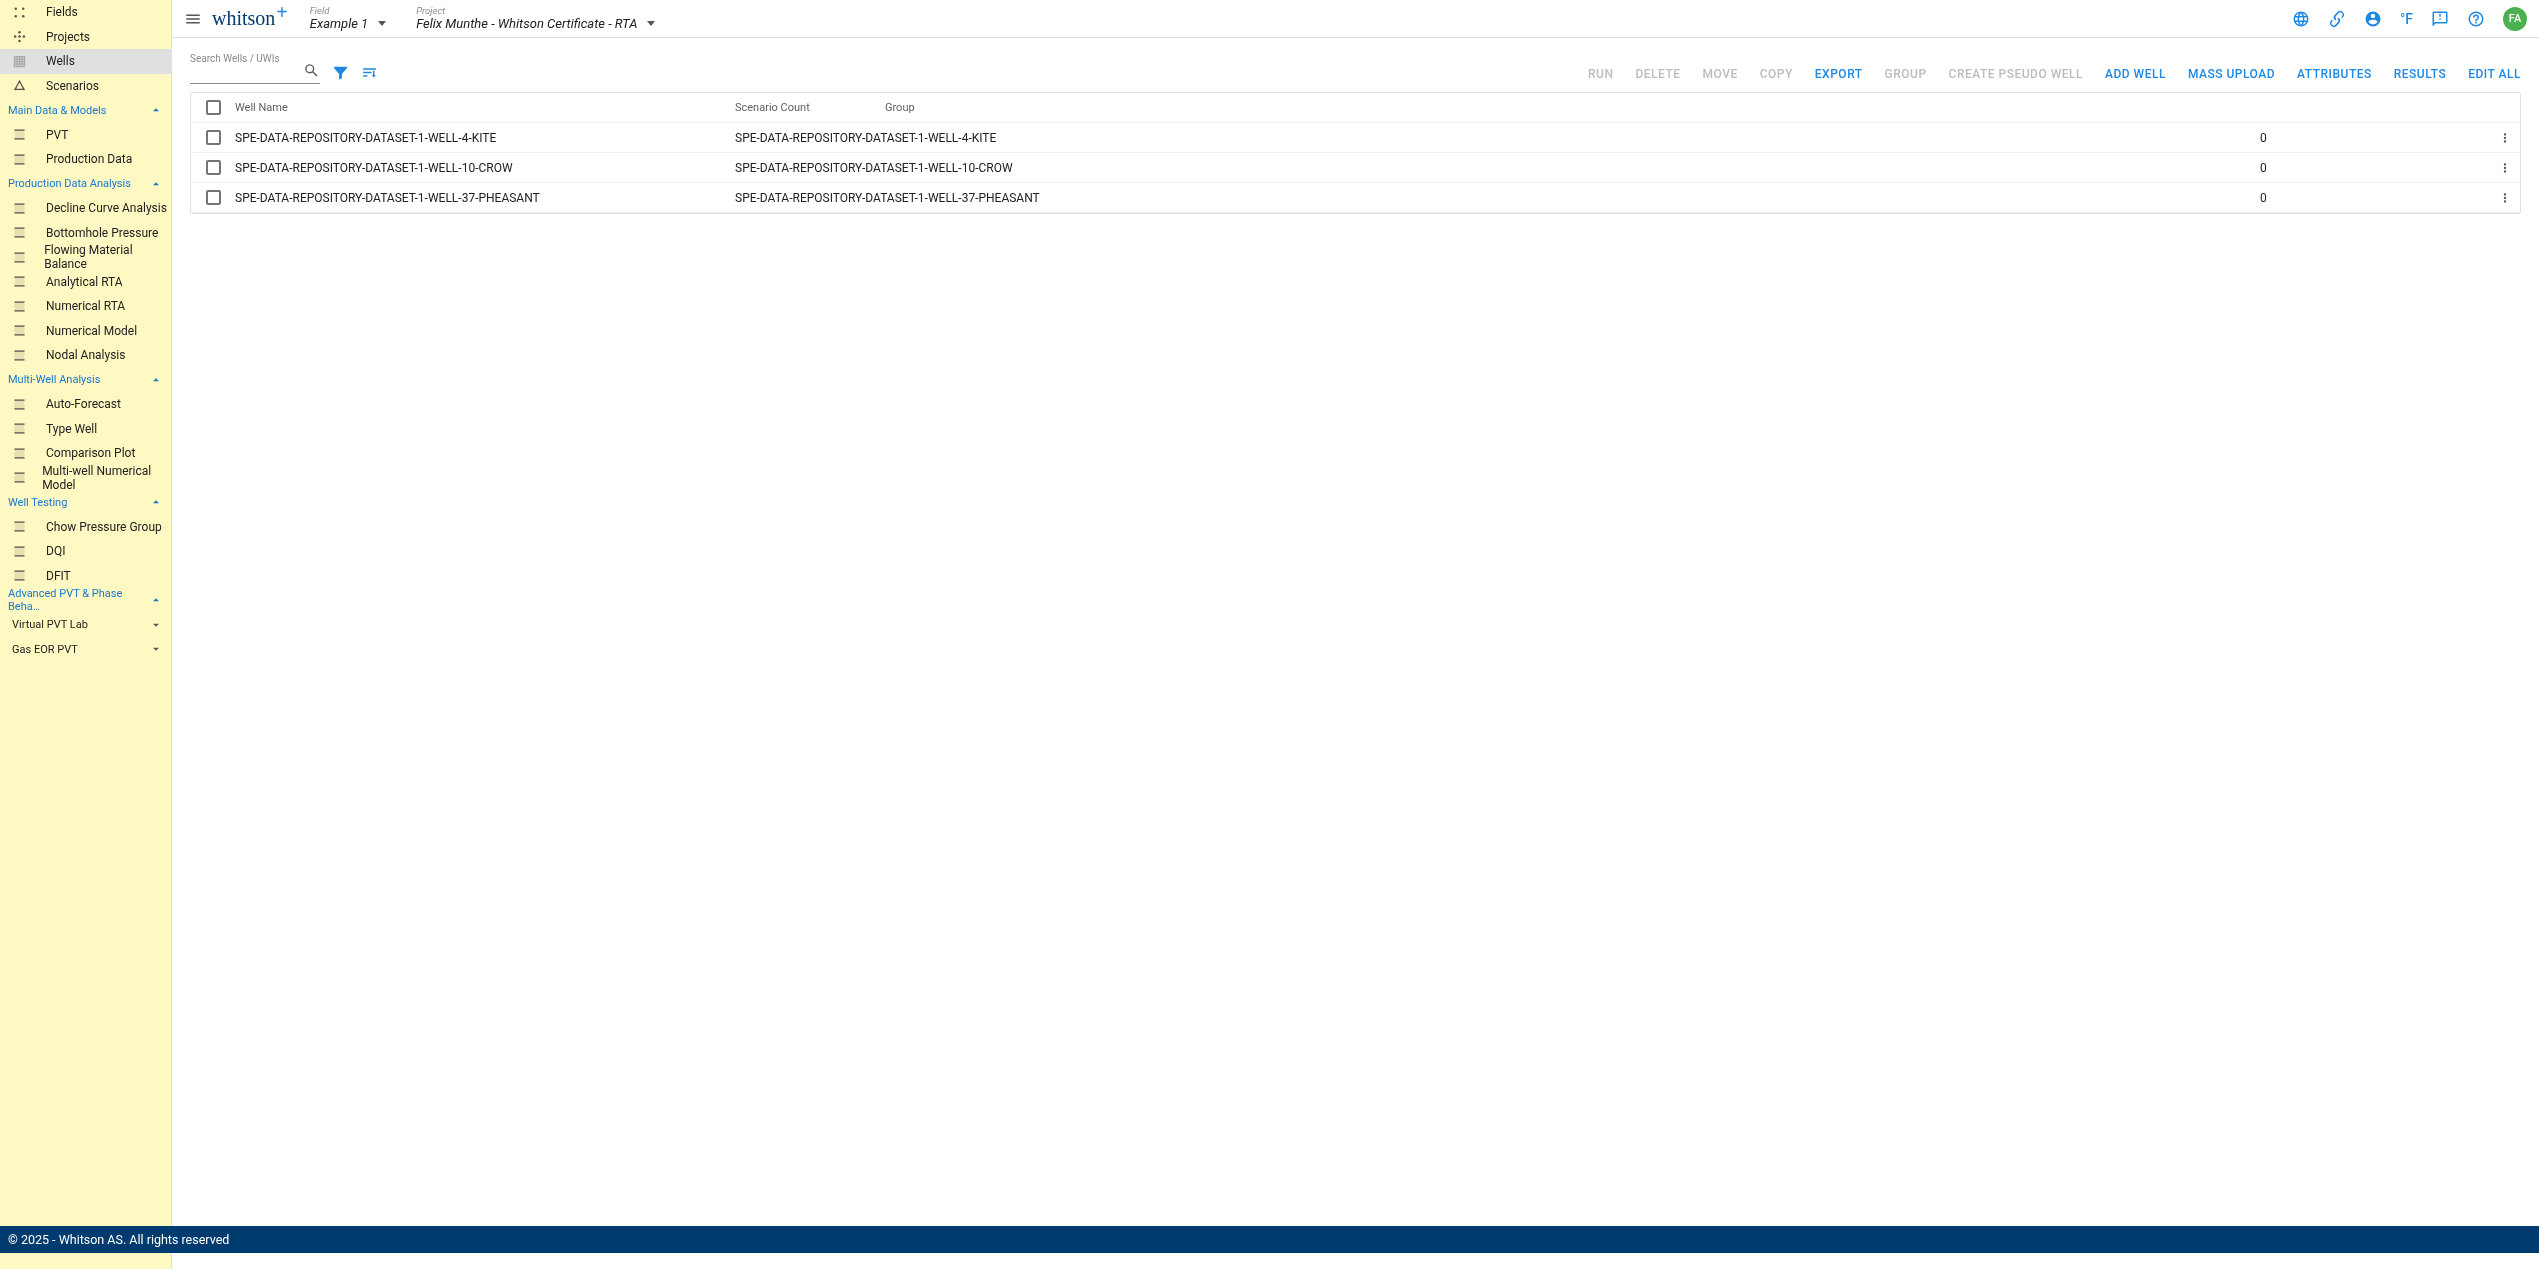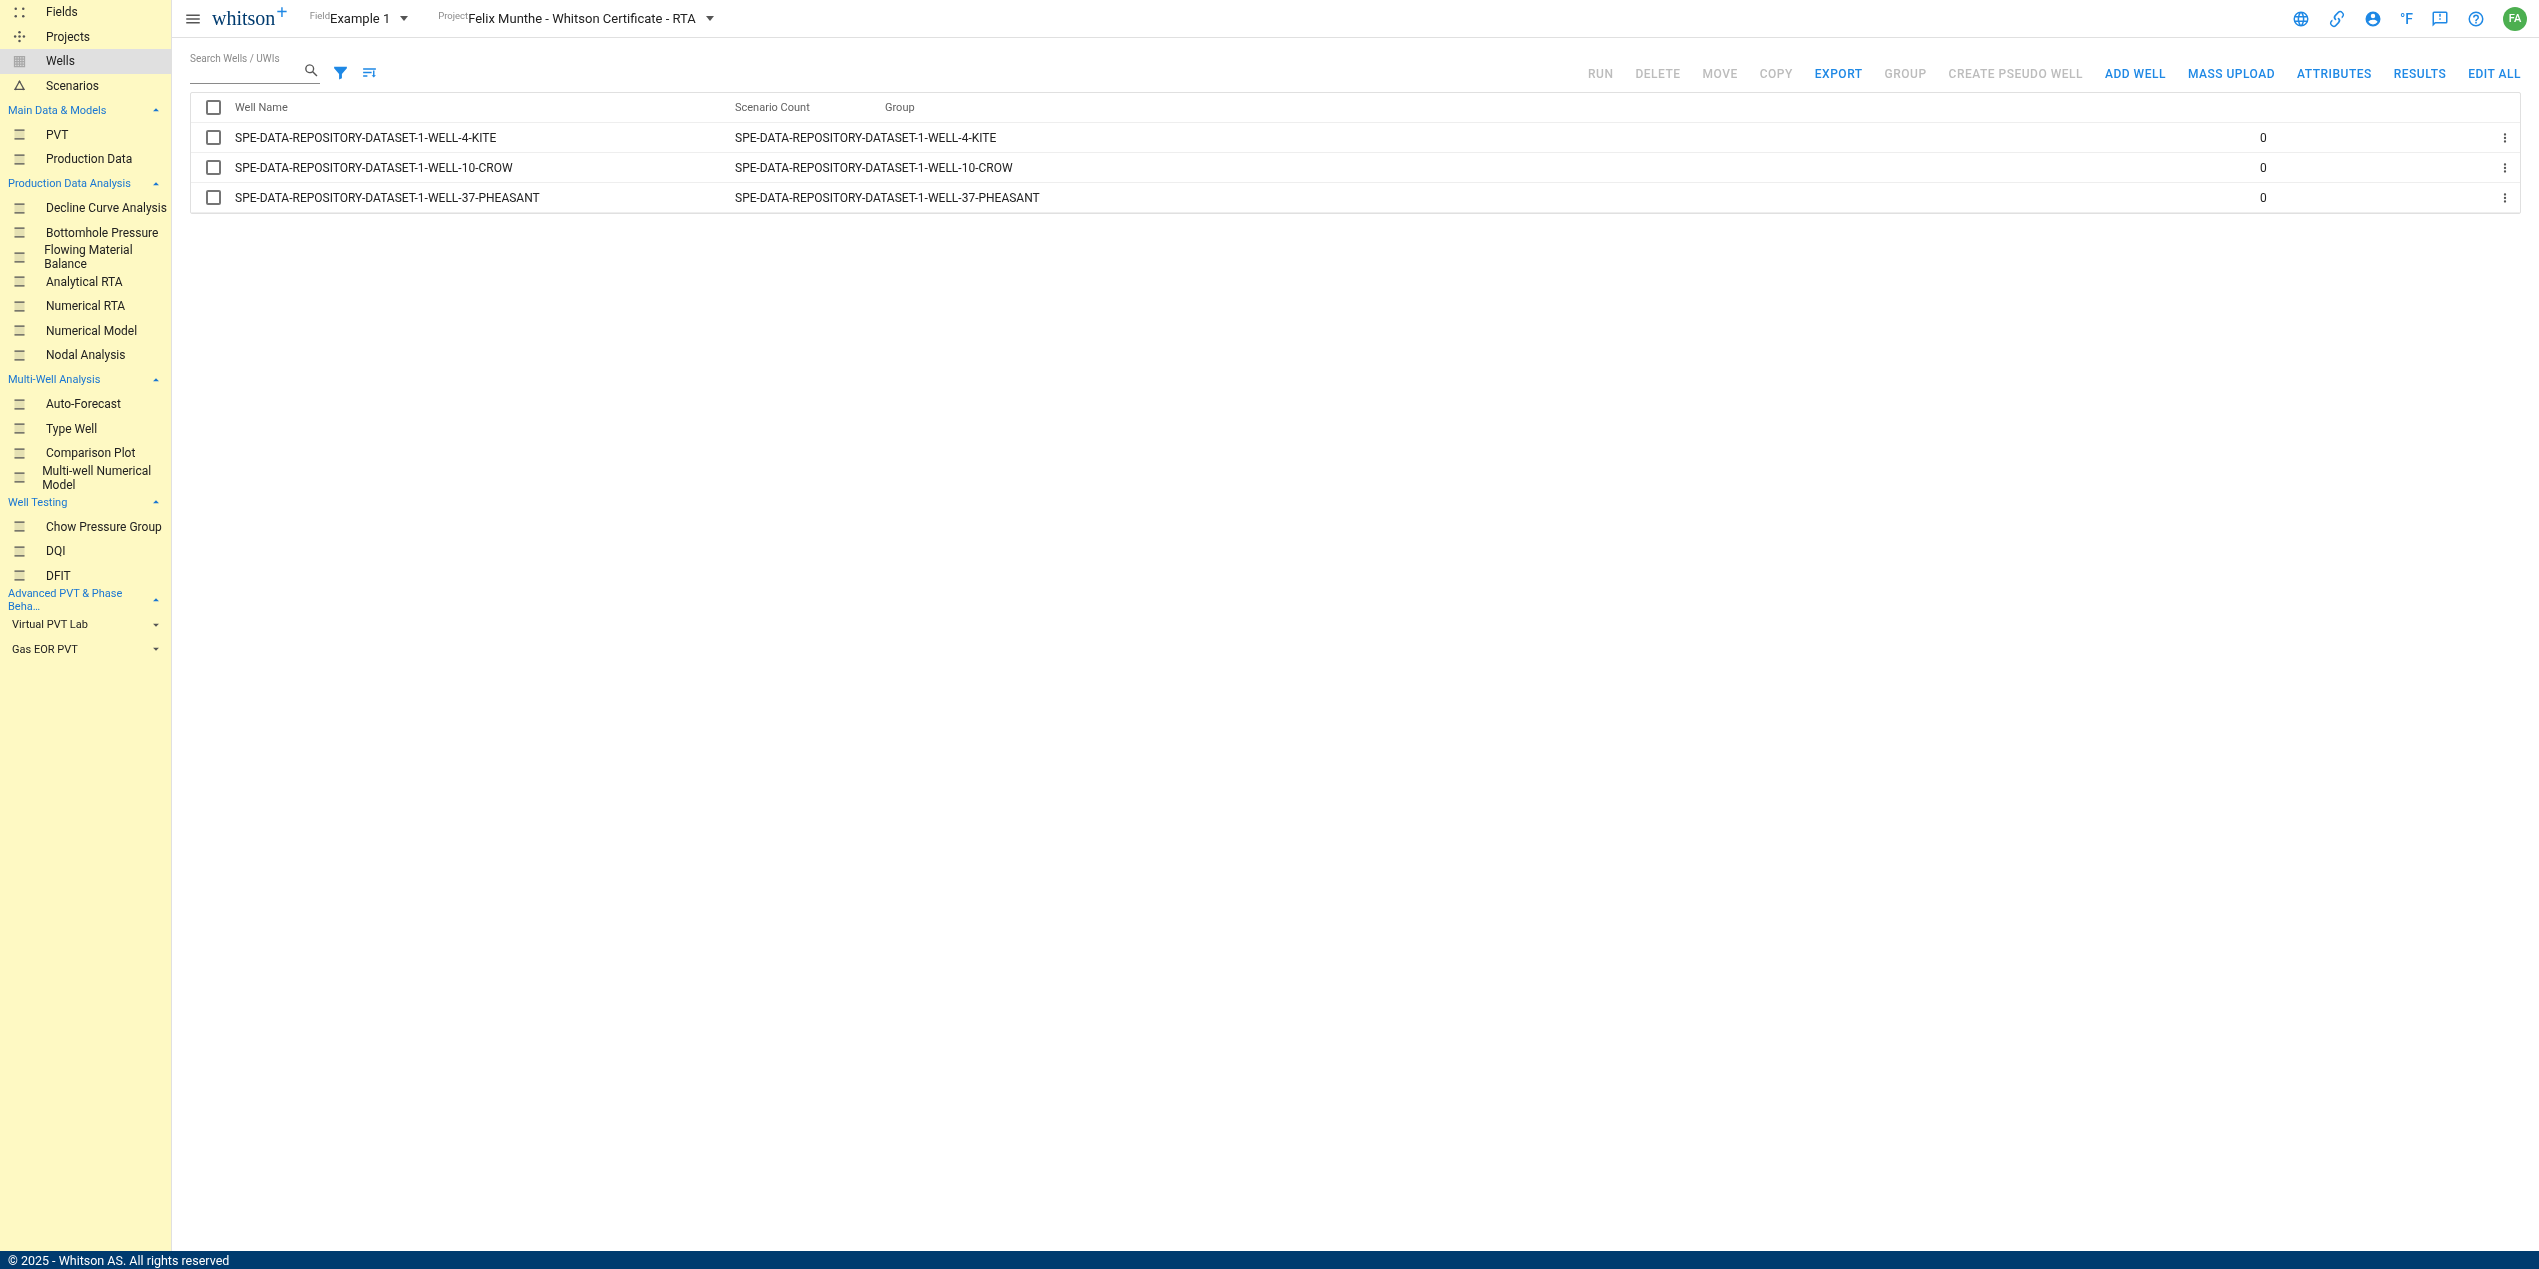--- a/index.html
+++ b/index.html
@@ -5,21 +5,21 @@
 * { margin: 0; padding: 0; box-sizing: border-box; }
 html, body { width: 100%; height: 100%; font-family: Roboto, "Helvetica Neue", Arial, sans-serif; font-size: 13px; color: #212121; background: #ffffff; }
 
 
 .app { display: flex; height: 100%; }
 
 .sidebar { width: 172px; background: #fef9c3; border-right: 1px solid #e0e0e0; overflow-y: auto; padding-bottom: 40px; }
 
 .main { flex: 1; display: flex; flex-direction: column; min-width: 0; }
 
-.footer { position: fixed; left: 0; right: 0; bottom: 0; height: 18px;
+.footer { position: fixed; left: 0; right: 0; bottom: 16px; height: 27px;
           background: #003b6f; color: #ffffff; display: flex; align-items: center;
           padding-left: 8px; font-size: 12.5px; }
 
 
 .nav-item { display: flex; align-items: center; height: 24.5px; padding-left: 12px;
             font-size: 12px; cursor: pointer; }
 .nav-item.active { background: #e0e0e0; }
 .nav-item .icon { width: 34px; display: flex; align-items: center; justify-content: flex-start;
                   color: #555555; }
 .nav-item .label { color: #212121; }
@@ -33,21 +33,21 @@
 .nav-group-header.plain .chev { color: #555555; }
 
 
 .topbar { height: 38px; display: flex; align-items: center; padding: 0 12px;
           border-bottom: 1px solid #e0e0e0; background: #ffffff; }
 .topbar .hamburger { color: #555555; margin-right: 10px; cursor: pointer; }
 .logo { font-family: Georgia, 'Times New Roman', serif; font-size: 20px; color: #003b6f;
         display: flex; align-items: flex-start; margin-right: 22px; }
 .logo .plus { color: #1e88e5; font-weight: bold; margin-top: -6px; margin-left: 1px; }
 
-.field-block { display: flex; flex-direction: row; margin-right: 30px; }
+.field-block { display: flex; flex-direction: column; margin-right: 30px; font-style: italic; }
 .field-block .tiny { font-size: 9.5px; color: #8a8a8a; line-height: 1; }
 .field-block .val { font-size: 13px; color: #212121; display: flex; align-items: center; gap: 10px;
                     cursor: pointer; }
 .tri-down { width: 0; height: 0; border-left: 4px solid transparent;
             border-right: 4px solid transparent; border-top: 5px solid #555555; }
 
 .topbar .spacer { flex: 1; }
 .topbar .ticon { color: #1e88e5; margin-left: 18px; cursor: pointer; display: flex; align-items: center; }
 .avatar { width: 24px; height: 24px; border-radius: 50%; background: #4caf50;
           color: #ffffff; display: flex; align-items: center; justify-content: center;

